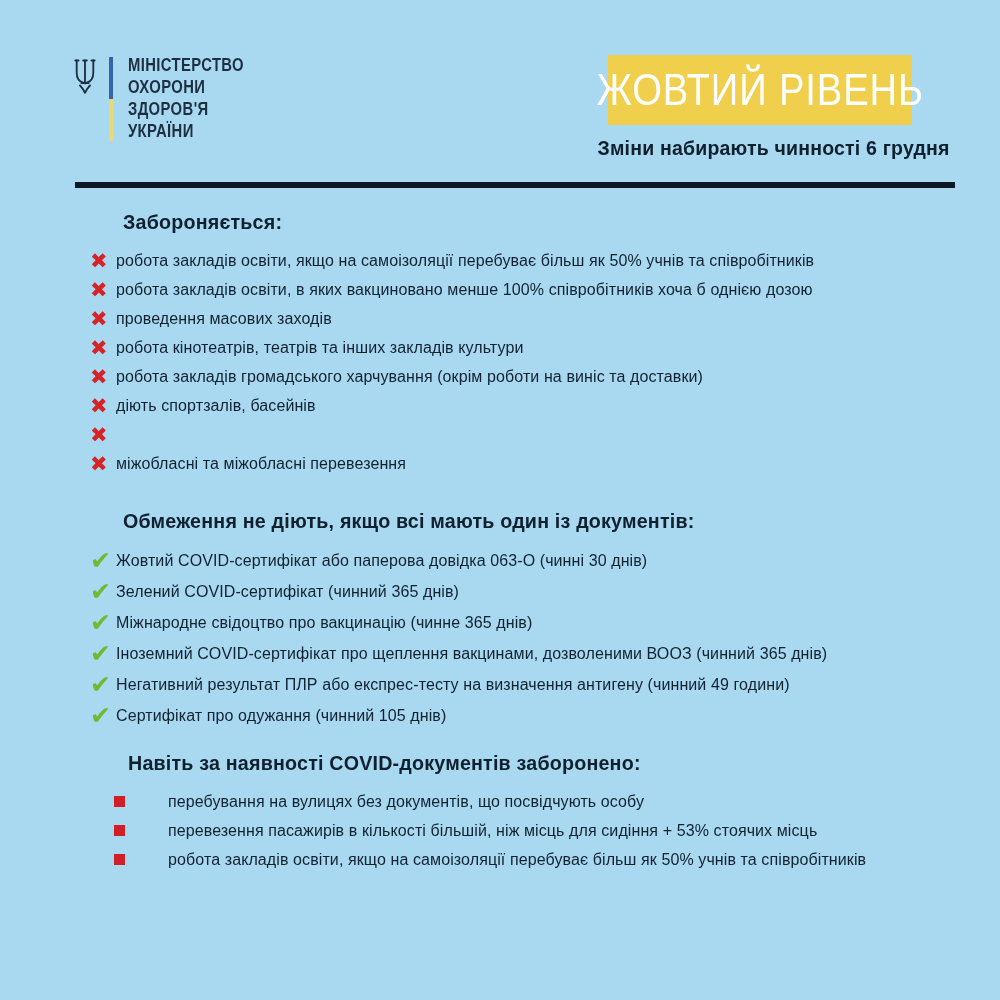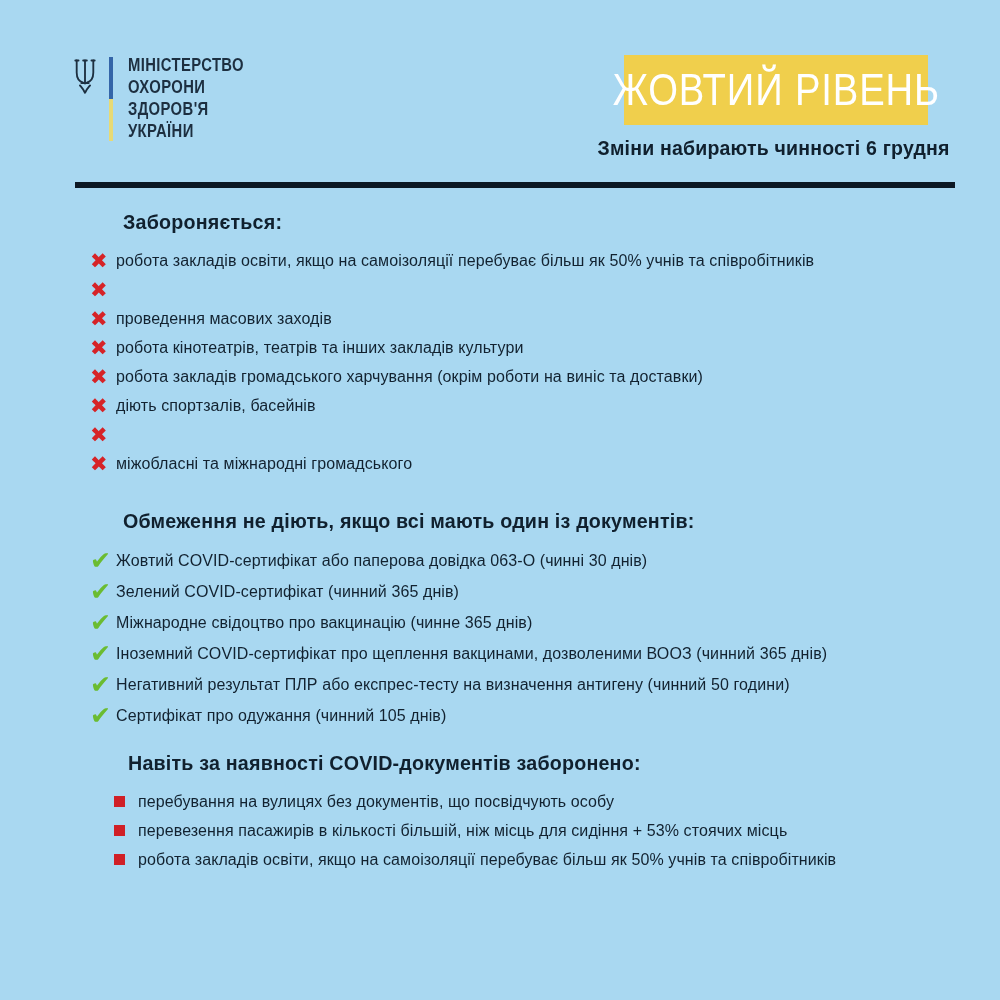--- a/index.html
+++ b/index.html
@@ -10,21 +10,21 @@
   
   .logo { position:absolute; left:73px; top:50px; display:flex; align-items:flex-start; }
   .logo svg { margin-top:6px; }
   .logo-bar { width:4px; height:84px; margin-left:12px; margin-top:7px; display:flex; flex-direction:column; }
   .logo-bar .bar-top { flex:1; background:#3465a8; }
   .logo-bar .bar-bottom { flex:1; background:#e7da75; }
   .logo-text { margin-left:15px; margin-top:4px; color:#1d2f40; font-size:19px; line-height:22px;
                font-weight:600; letter-spacing:.5px; transform:scaleX(.78); transform-origin:left top;
                text-transform:uppercase; white-space:nowrap; }
 
-  .banner { position:absolute; left:624px; top:55px; width:304px; height:70px; background:#f0cf4c;
+  .banner { position:absolute; left:608px; top:55px; width:304px; height:70px; background:#f0cf4c;
             display:flex; align-items:center; justify-content:center; }
   .banner-label { color:#ffffff; font-size:45px; font-weight:500; letter-spacing:1px;
                   transform:scaleX(.85); white-space:nowrap; }
 
   .effective { position:absolute; right:50px; top:136px; color:#10202e; font-size:21px; font-weight:700;
                letter-spacing:.2px; transform:scaleX(.93); transform-origin:right top; white-space:nowrap; }
 
   .rule { position:absolute; left:75px; top:182px; width:880px; height:6px; background:#0c1824; }
 
   
@@ -42,21 +42,21 @@
   .sec-prohibited li { margin-bottom:1px; }
   .sec-prohibited .item-text { line-height:28px; max-width:760px; }
   .sec-prohibited .bullet { font-size:21px; line-height:28px; color:#d62327; }
 
   .sec-exemptions li { margin-bottom:2px; }
   .sec-exemptions .item-text { line-height:29px; max-width:850px; }
   .sec-exemptions .bullet { font-size:25px; line-height:28px; color:#6bbc31; }
 
   .sec-always-prohibited ul { margin-left:24px; }
   .sec-always-prohibited li { margin-bottom:2px; }
-  .sec-always-prohibited .item-text { line-height:27px; max-width:830px; }
+  .sec-always-prohibited .item-text { line-height:27px; max-width:830px;margin-left:30px; }
   .sec-always-prohibited .bullet { width:24px; line-height:27px; }
   .sq { display:inline-block; width:11px; height:11px; background:#d01f26; margin-top:8px; }
 </style>
 </head>
 <body>
 
 <div class="page">
 
   <div class="logo">
     <svg width="24" height="44" viewBox="0 0 26 44" aria-hidden="true">
@@ -92,20 +92,21 @@
   <main>
       <section class="sec sec-prohibited">
         <h2>Забороняється:</h2>
         <ul>
           <li>
             <span class="bullet" style="color: rgb(214, 35, 39);">✖</span>
             <span class="item-text">робота закладів освіти, якщо на самоізоляції перебуває більш як 50% учнів та співробітників</span>
           </li>
           <li>
             <span class="bullet" style="color: rgb(214, 35, 39);">✖</span>
+            <span class="item-text">робота закладів освіти, в яких вакциновано менше 100% співробітників хоча б однією дозою</span>
           </li>
           <li>
             <span class="bullet" style="color: rgb(214, 35, 39);">✖</span>
             <span class="item-text">проведення масових заходів</span>
           </li>
           <li>
             <span class="bullet" style="color: rgb(214, 35, 39);">✖</span>
             <span class="item-text">робота кінотеатрів, театрів та інших закладів культури</span>
           </li>
           <li>
@@ -114,21 +115,21 @@
           </li>
           <li>
             <span class="bullet" style="color: rgb(214, 35, 39);">✖</span>
             <span class="item-text">діють спортзалів, басейнів</span>
           </li>
           <li>
             <span class="bullet" style="color: rgb(214, 35, 39);">✖</span>
           </li>
           <li>
             <span class="bullet" style="color: rgb(214, 35, 39);">✖</span>
-            <span class="item-text">міжобласні та міжнародні громадського</span>
+            <span class="item-text">міжобласні та міжобласні перевезення</span>
           </li>
         </ul>
       </section>
       <section class="sec sec-exemptions">
         <h2>Обмеження не діють, якщо всі мають один із документів:</h2>
         <ul>
           <li>
             <span class="bullet" style="color: rgb(107, 188, 49);">✔</span>
             <span class="item-text">Жовтий COVID-сертифікат або паперова довідка 063-О (чинні 30 днів)</span>
           </li>
@@ -139,21 +140,21 @@
           <li>
             <span class="bullet" style="color: rgb(107, 188, 49);">✔</span>
             <span class="item-text">Міжнародне свідоцтво про вакцинацію (чинне 365 днів)</span>
           </li>
           <li>
             <span class="bullet" style="color: rgb(107, 188, 49);">✔</span>
             <span class="item-text">Іноземний COVID-сертифікат про щеплення вакцинами, дозволеними ВООЗ (чинний 365 днів)</span>
           </li>
           <li>
             <span class="bullet" style="color: rgb(107, 188, 49);">✔</span>
-            <span class="item-text">Негативний результат ПЛР або експрес-тесту на визначення антигену (чинний 50 години)</span>
+            <span class="item-text">Негативний результат ПЛР або експрес-тесту на визначення антигену (чинний 49 години)</span>
           </li>
           <li>
             <span class="bullet" style="color: rgb(107, 188, 49);">✔</span>
             <span class="item-text">Сертифікат про одужання (чинний 105 днів)</span>
           </li>
         </ul>
       </section>
       <section class="sec sec-always-prohibited">
         <h2>Навіть за наявності COVID-документів заборонено:</h2>
         <ul>

